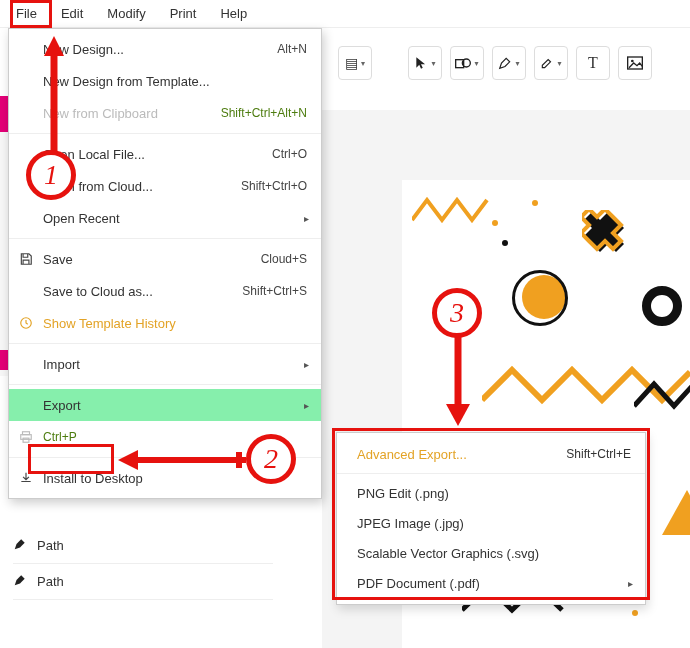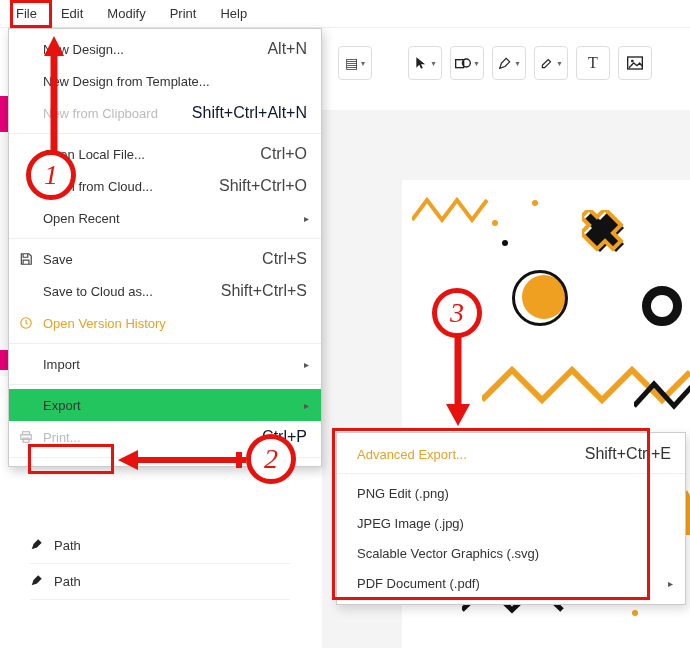--- a/index.html
+++ b/index.html
@@ -96,47 +96,47 @@
     align-items: center;
     justify-content: flex-start;
   }
   .menu-item .label {
     flex: 1;
     white-space: nowrap;
   }
   .menu-item .shortcut {
     color: #444;
     text-align: right;
-    font-size: 16px;
-  }
-  .menu-item.disabled .shortcut { color: #0f172a; }
+    font-size: 12px;
+  }
+  .menu-item.disabled .shortcut { color: #4d7c0f; }
   .menu-item .submenu-arrow {
     position: absolute;
     right: 12px;
     font-size: 10px;
     color: #555;
   }
   .menu-item.highlight-history {
     color: #e3a326;
   }
   .menu-item.highlight-export {
-    background: #22c55e;
+    background: #86efac;
   }
   .menu-sep {
     height: 1px;
     background: #eee;
     margin: 4px 0;
   }
 
   
   .submenu {
     position: absolute;
     top: 432px;
     left: 336px;
-    width: 350px;
+    width: 310px;
     background: #fff;
     border: 1px solid #ccc;
     box-shadow: 2px 4px 10px rgba(0,0,0,0.15);
     z-index: 120;
     padding: 6px 0;
   }
   .submenu .menu-item { padding: 0 14px 0 20px; height: 30px; }
   .submenu .menu-item.adv { color: #e3a326; }
 
   
@@ -152,21 +152,21 @@
     position: absolute;
     left: 0;
     width: 8px;
     height: 36px;
     background: #e30077;
   }
 
   .layer-list {
     position: absolute;
     top: 528px;
-    left: 30px;
+    left: 13px;
     width: 260px;
   }
   .layer-row {
     display: flex;
     align-items: center;
     height: 36px;
     border-bottom: 1px solid #eee;
   }
   .layer-row .pen { width: 24px; }
 
@@ -366,35 +366,35 @@
     <span class="submenu-arrow">▸</span>
   </div>
   <div class="menu-sep"></div>
   <div class="menu-item">
     <span class="icon-slot">
       <svg width="14" height="14" viewBox="0 0 24 24">
           <path d="M4 3 H17 L21 7 V21 H4 Z M7 3 V9 H15 V3 M7 14 H17 V21 H7 Z" fill="none" stroke="#444" stroke-width="2"></path>
         </svg>
     </span>
     <span class="label">Save</span>
-    <span class="shortcut">Ctrl+S</span>
+    <span class="shortcut">Cloud+S</span>
   </div>
   <div class="menu-item">
     <span class="icon-slot"></span>
     <span class="label">Save to Cloud as...</span>
     <span class="shortcut">Shift+Ctrl+S</span>
   </div>
   <div class="menu-item highlight-history">
     <span class="icon-slot">
       <svg width="14" height="14" viewBox="0 0 24 24">
           <circle cx="12" cy="12" r="9" fill="none" stroke="#e3a326" stroke-width="2"></circle>
           <path d="M12 7 V12 L15 14" fill="none" stroke="#e3a326" stroke-width="2"></path>
         </svg>
     </span>
-    <span class="label">Open Version History</span>
+    <span class="label">Show Template History</span>
   </div>
   <div class="menu-sep"></div>
   <div class="menu-item">
     <span class="icon-slot"></span>
     <span class="label">Import</span>
     <span class="submenu-arrow">▸</span>
   </div>
   <div class="menu-sep"></div>
   <div class="menu-item highlight-export">
     <span class="icon-slot"></span>
@@ -402,24 +402,31 @@
     <span class="submenu-arrow">▸</span>
   </div>
   <div class="menu-item disabled">
     <span class="icon-slot">
       <svg width="14" height="14" viewBox="0 0 24 24">
           <rect x="6" y="3" width="12" height="5" fill="none" stroke="#bbb" stroke-width="2"></rect>
           <rect x="3" y="8" width="18" height="8" fill="none" stroke="#bbb" stroke-width="2"></rect>
           <rect x="7" y="14" width="10" height="7" fill="none" stroke="#bbb" stroke-width="2"></rect>
         </svg>
     </span>
-    <span class="label">Print...</span>
     <span class="shortcut">Ctrl+P</span>
   </div>
   <div class="menu-sep"></div>
+  <div class="menu-item">
+    <span class="icon-slot">
+      <svg width="14" height="14" viewBox="0 0 24 24">
+          <path d="M12 3 V14 M7 10 L12 15 L17 10 M4 18 H20" fill="none" stroke="#444" stroke-width="2"></path>
+        </svg>
+    </span>
+    <span class="label">Install to Desktop</span>
+  </div>
 </div>
 
 <div class="submenu">
   <div class="menu-item adv">
     <span class="label">Advanced Export...</span>
     <span class="shortcut" style="color:#333">Shift+Ctrl+E</span>
   </div>
   <div class="menu-sep"></div>
   <div class="menu-item">
     <span class="label">PNG Edit (.png)</span>

